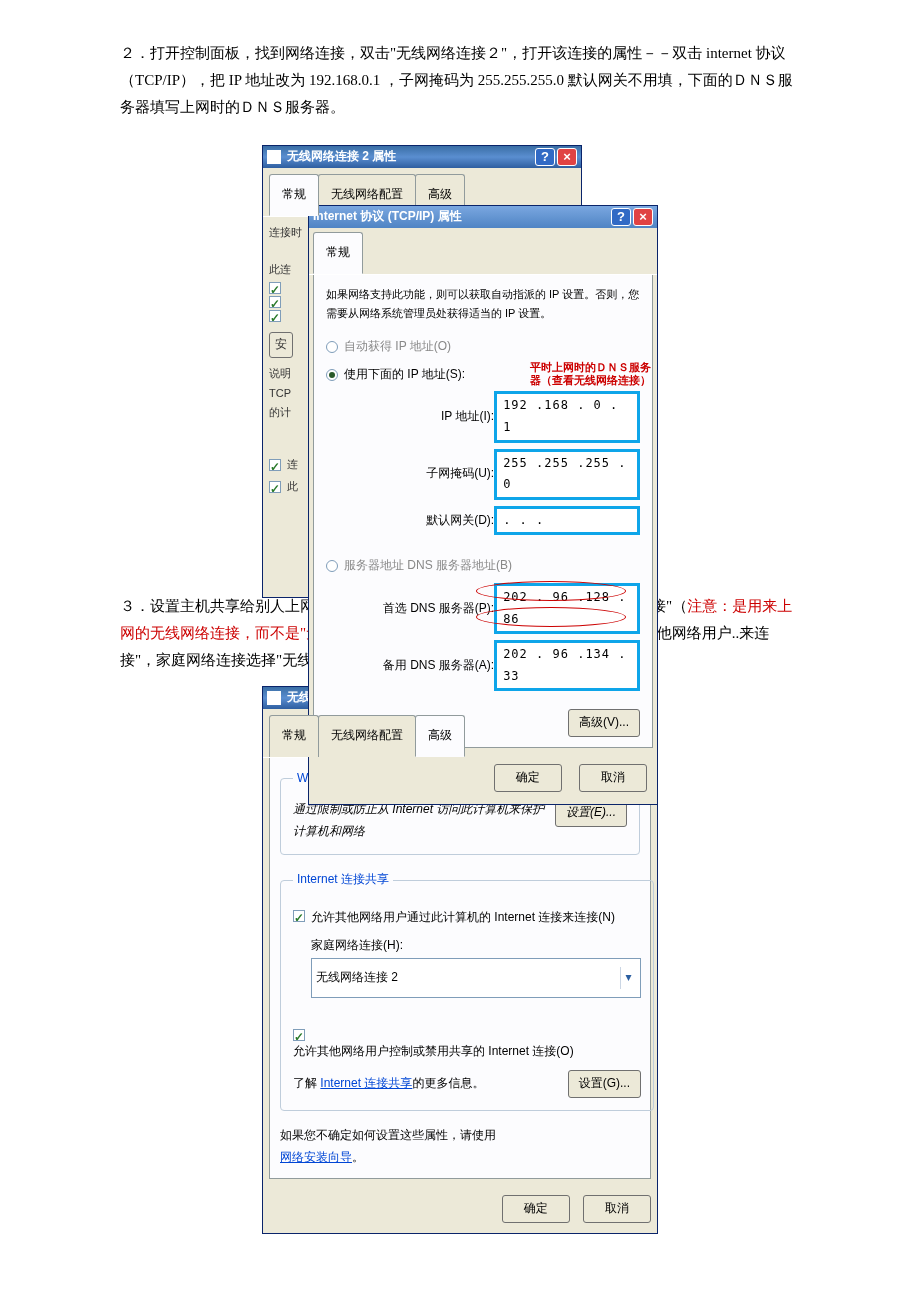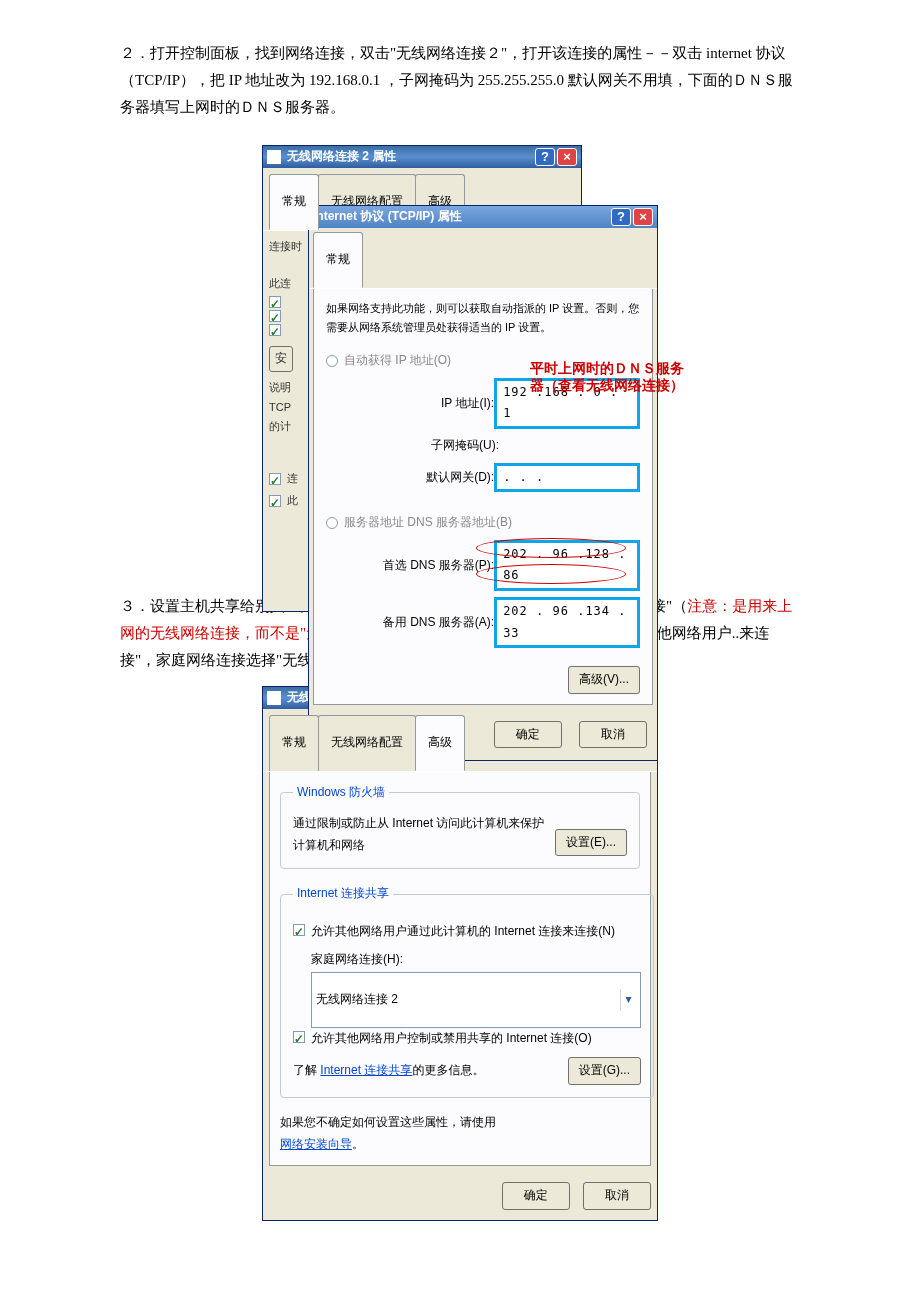--- a/index.html
+++ b/index.html
@@ -51,21 +51,21 @@
   }
   .titlebtn.help { background: #316ac5; color:#fff; }
   .titlebtn.close { background: #e04343; color:#fff; }
   .tabs {
     display: flex;
     padding: 6px 6px 0 6px;
     gap: 0;
     border-bottom: 1px solid #fff;
   }
   .tab {
-    padding: 16px 12px;
+    padding: 9px 12px;
     background: #ece9d8;
     border: 1px solid #919b9c;
     border-bottom: none;
     border-top-left-radius: 3px;
     border-top-right-radius: 3px;
     margin-right: -1px;
     position: relative;
     font-size: 12px;
   }
   .tab.active {
@@ -131,21 +131,21 @@
   .check { background:#fff; }
   .check.on::after{
     content:"✓"; position:absolute; left:0; top:-3px;
     font-size:12px; color:#2a7a2a; font-weight:bold;
   }
   .link { color:#0046d5; text-decoration: underline; }
   .disabled { color:#888; }
   .dropdown {
     border: 1px solid #7f9db9; background:#fff;
     display:flex; align-items:center;
-    padding: 16px 4px; width: 330px;
+    padding: 8px 4px; width: 330px;
   }
   .dropdown .arrow {
     width:16px; text-align:center; color:#2a5ea0;
     border-left: 1px solid #cbd6e4;
   }
 
   
   .shot1 {
     position: relative;
     width: 396px;
@@ -173,21 +173,21 @@
     padding: 10px 12px;
   }
   .inner1 .bottombar {
     text-align: right;
     padding: 12px 10px;
     background: #ece9d8;
   }
   .annot {
     position:absolute;
     color:#c00;
-    font-size:14px;
+    font-size:11px;
     font-weight:bold;
     line-height: 1.2;
     white-space: nowrap;
   }
   .oval {
     position:absolute;
     border:1.5px solid #c00;
     border-radius: 50%;
     width: 150px; height: 20px;
     pointer-events: none;
@@ -256,27 +256,32 @@
     <div class="tabs" style="padding:4px 4px 0 4px;">
       <div class="tab active">常规</div>
     </div>
     <div class="tabbody">
       <div style="font-size:11px;margin-bottom:12px;">如果网络支持此功能，则可以获取自动指派的 IP 设置。否则，您需要从网络系统管理员处获得适当的 IP 设置。</div>
 
       <div class="row">
           <span class="radio"></span>
           <span class="disabled">自动获得 IP 地址(O)</span>
         </div>
+      <div class="row">
+          <span class="radio on"></span>
+          <span>使用下面的 IP 地址(S):</span>
+        </div>
       <div style="padding-left:18px">
         <div class="row">
             <span class="lbl">IP 地址(I):</span>
             <span class="ipbox">192 .168 . 0  . 1</span>
           </div>
         <div class="row">
             <span class="lbl">子网掩码(U):</span>
+            <span class="ipbox">255 .255 .255 . 0</span>
           </div>
         <div class="row">
             <span class="lbl">默认网关(D):</span>
             <span class="ipbox"> .   .   . </span>
           </div>
       </div>
 
       <div style="height:8px"></div>
       <div class="row" style="position:relative;">
         <span class="radio"></span>
@@ -324,38 +329,38 @@
     <span class="titlebtn close">×</span>
   </div>
   <div class="tabs">
     <div class="tab">常规</div>
     <div class="tab">无线网络配置</div>
     <div class="tab active">高级</div>
   </div>
   <div class="tabpanel">
     <fieldset class="xp">
       <legend>Windows 防火墙</legend>
-      <div style="display:flex;align-items:flex-end;gap:6px;">
+      <div style="display:flex;align-items:flex-start;gap:6px;font-style:italic;">
         <div style="flex:1;font-size:12px;">通过限制或防止从 Internet 访问此计算机来保护计算机和网络</div>
         <span class="btn">设置(E)...</span>
       </div>
     </fieldset>
 
     <fieldset class="xp">
       <legend>Internet 连接共享</legend>
       <div class="row" style="align-items:flex-start;">
         <span class="check on" style="margin-top:3px;"></span>
         <span style="flex:1;font-size:12px;">允许其他网络用户通过此计算机的 Internet 连接来连接(N)</span>
       </div>
       <div style="margin:6px 0 2px 18px;font-size:12px;">家庭网络连接(H):</div>
       <div class="dropdown" style="margin-left:18px;">
         <span style="flex:1">无线网络连接 2</span>
         <span class="arrow">▾</span>
       </div>
-      <div class="row" style="align-items:flex-start;margin-top:0;">
+      <div class="row" style="align-items:flex-start;margin-top:28px;flex-direction:column;">
         <span class="check on" style="margin-top:3px;"></span>
         <span style="flex:1;font-size:12px;">允许其他网络用户控制或禁用共享的 Internet 连接(O)</span>
       </div>
       <div style="display:flex;align-items:center;gap:14px;margin-top:8px;">
         <div style="flex:1;font-size:12px;">
           <span>了解 </span><span class="link">Internet 连接共享</span><span>的更多信息。</span>
         </div>
         <span class="btn">设置(G)...</span>
       </div>
     </fieldset>

